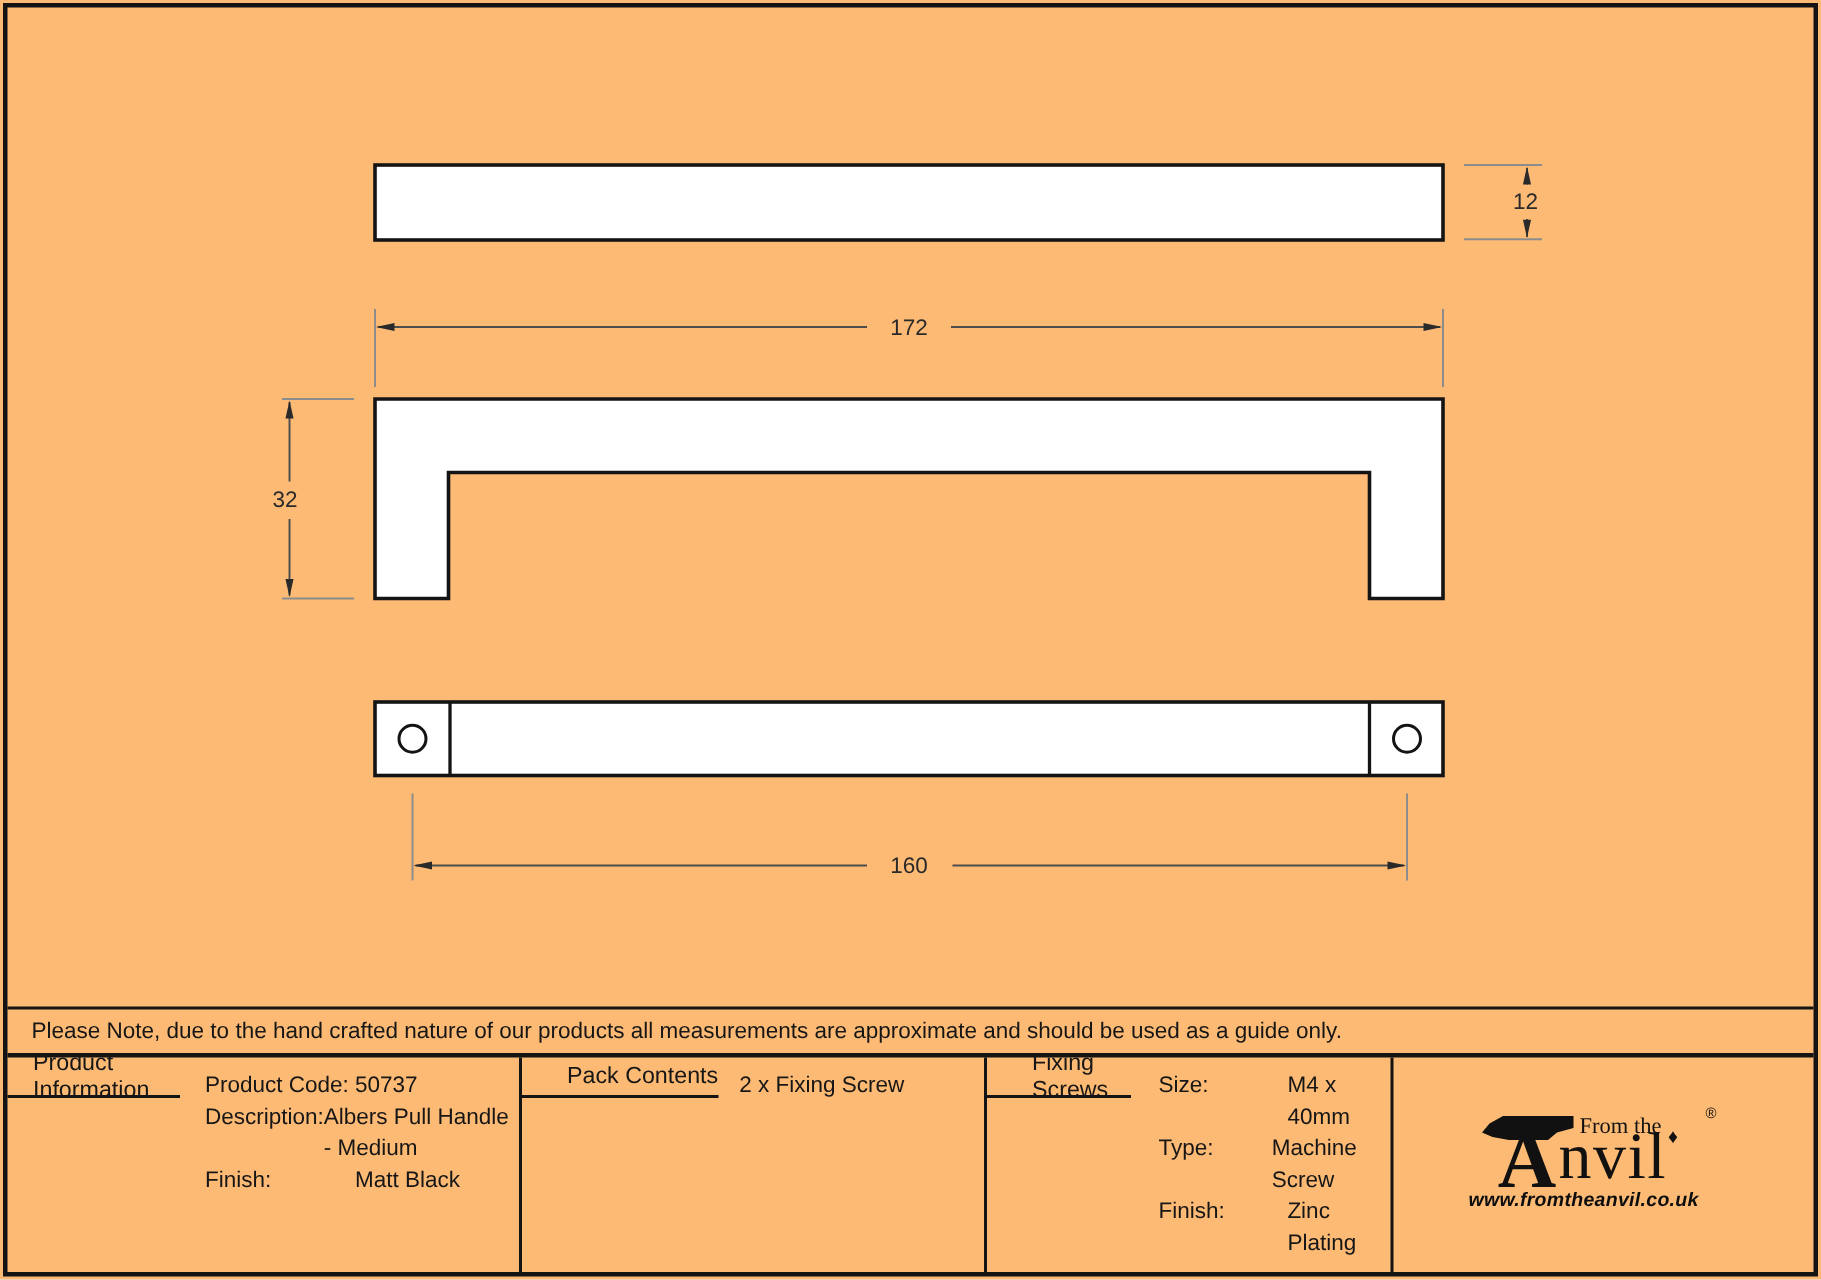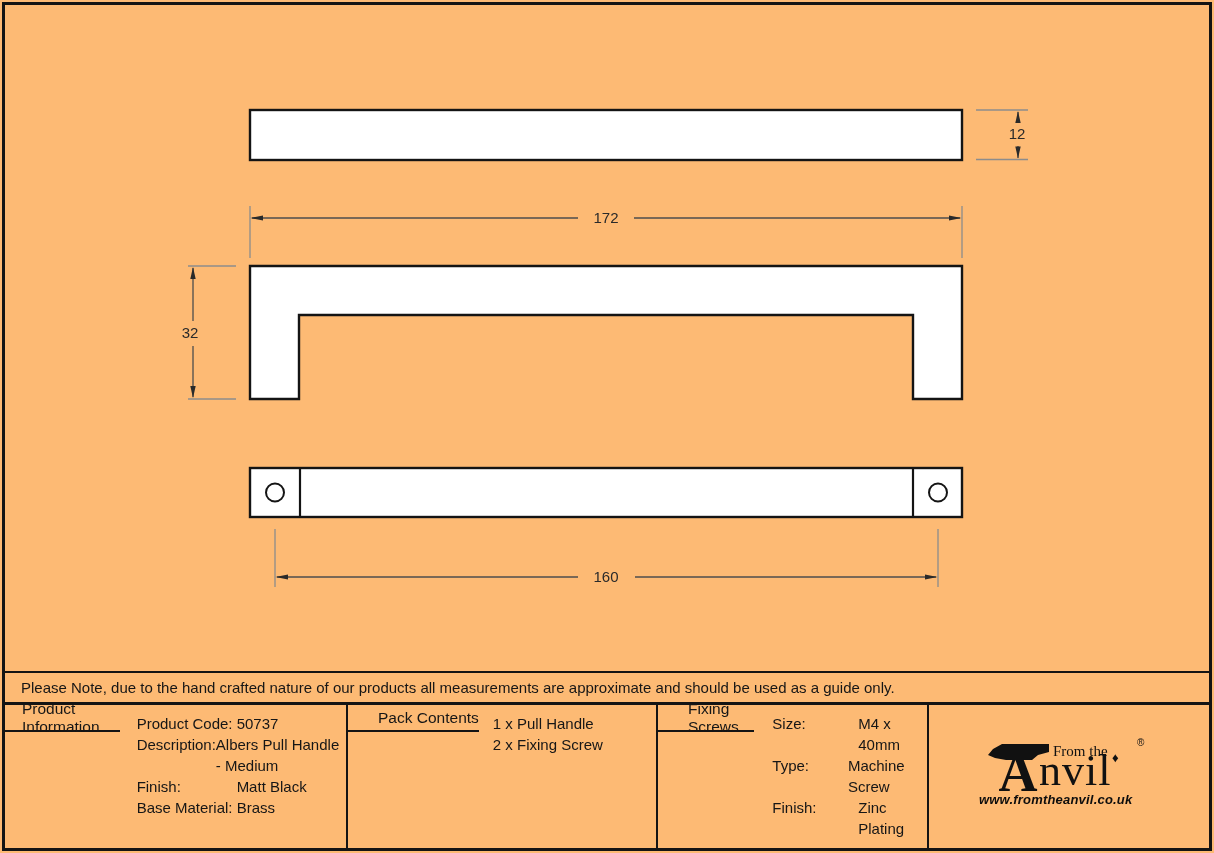--- a/index.html
+++ b/index.html
@@ -133,31 +133,26 @@
             <span class="kv-value">50737</span>
           </div>
           <div class="kv-row">
             <span class="kv-label">Description:</span>
             <span class="kv-value">Albers Pull Handle - Medium</span>
           </div>
           <div class="kv-row">
             <span class="kv-label">Finish:</span>
             <span class="kv-value">Matt Black</span>
           </div>
-          <div class="kv-row">
-            <span class="kv-label">Base Material:</span>
-            <span class="kv-value">Brass</span>
-          </div>
         </div>
       </section>
 
       <section class="col col-pack">
         <div class="col-header">Pack Contents</div>
         <div class="col-body">
-          <div>1 x Pull Handle</div>
           <div>2 x Fixing Screw</div>
         </div>
       </section>
 
       <section class="col col-fixing">
         <div class="col-header">Fixing Screws</div>
         <div class="col-body">
           <div class="kv-row">
             <span class="kv-label">Size:</span>
             <span class="kv-value">M4 x 40mm</span>

